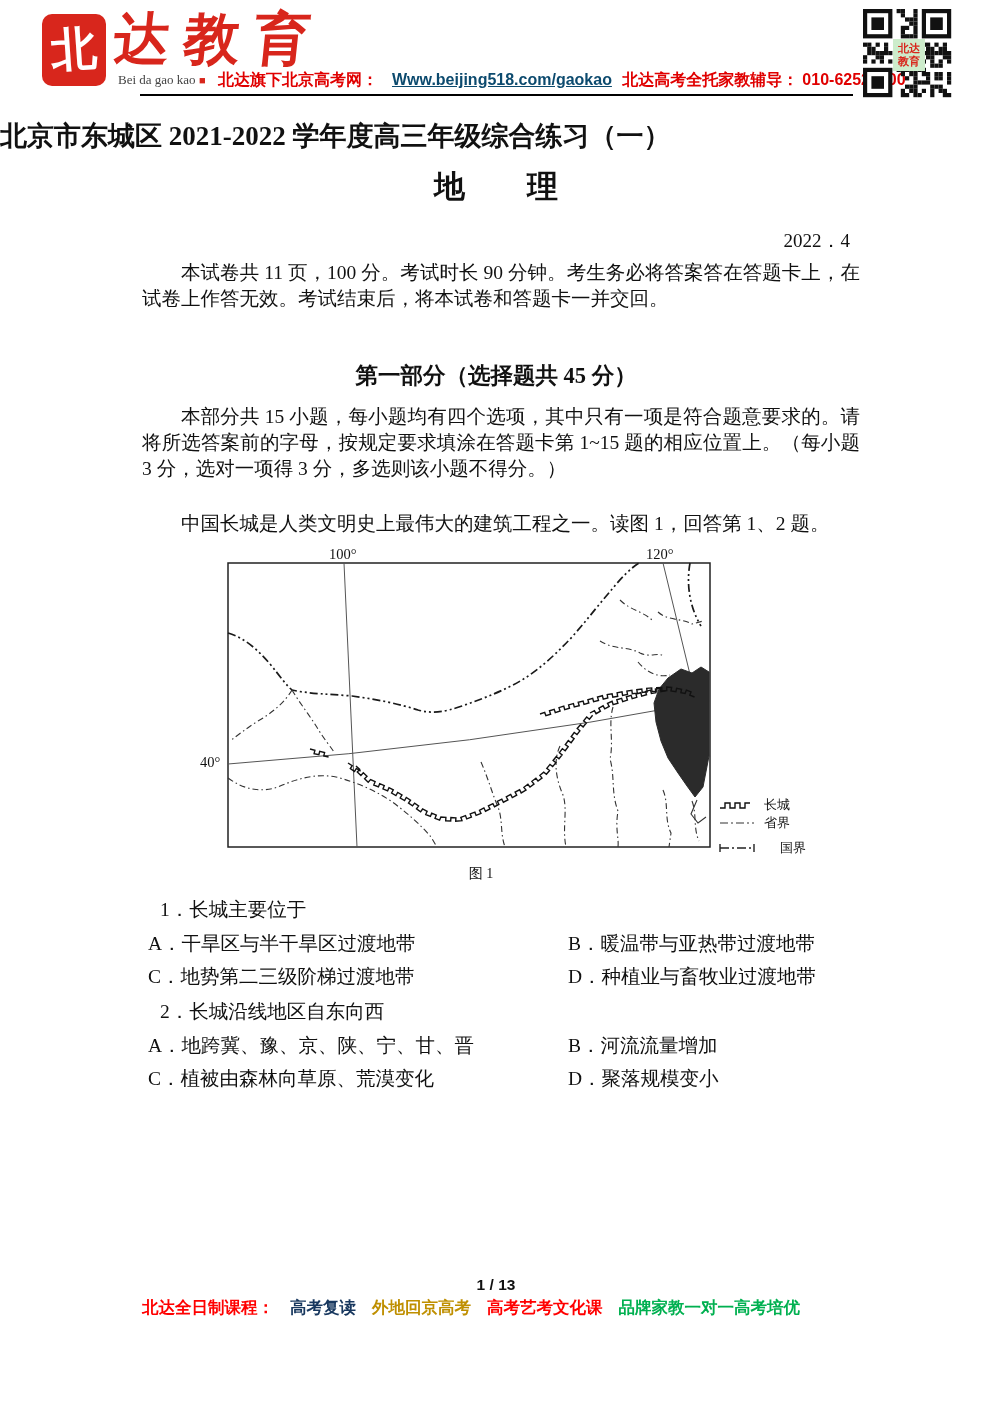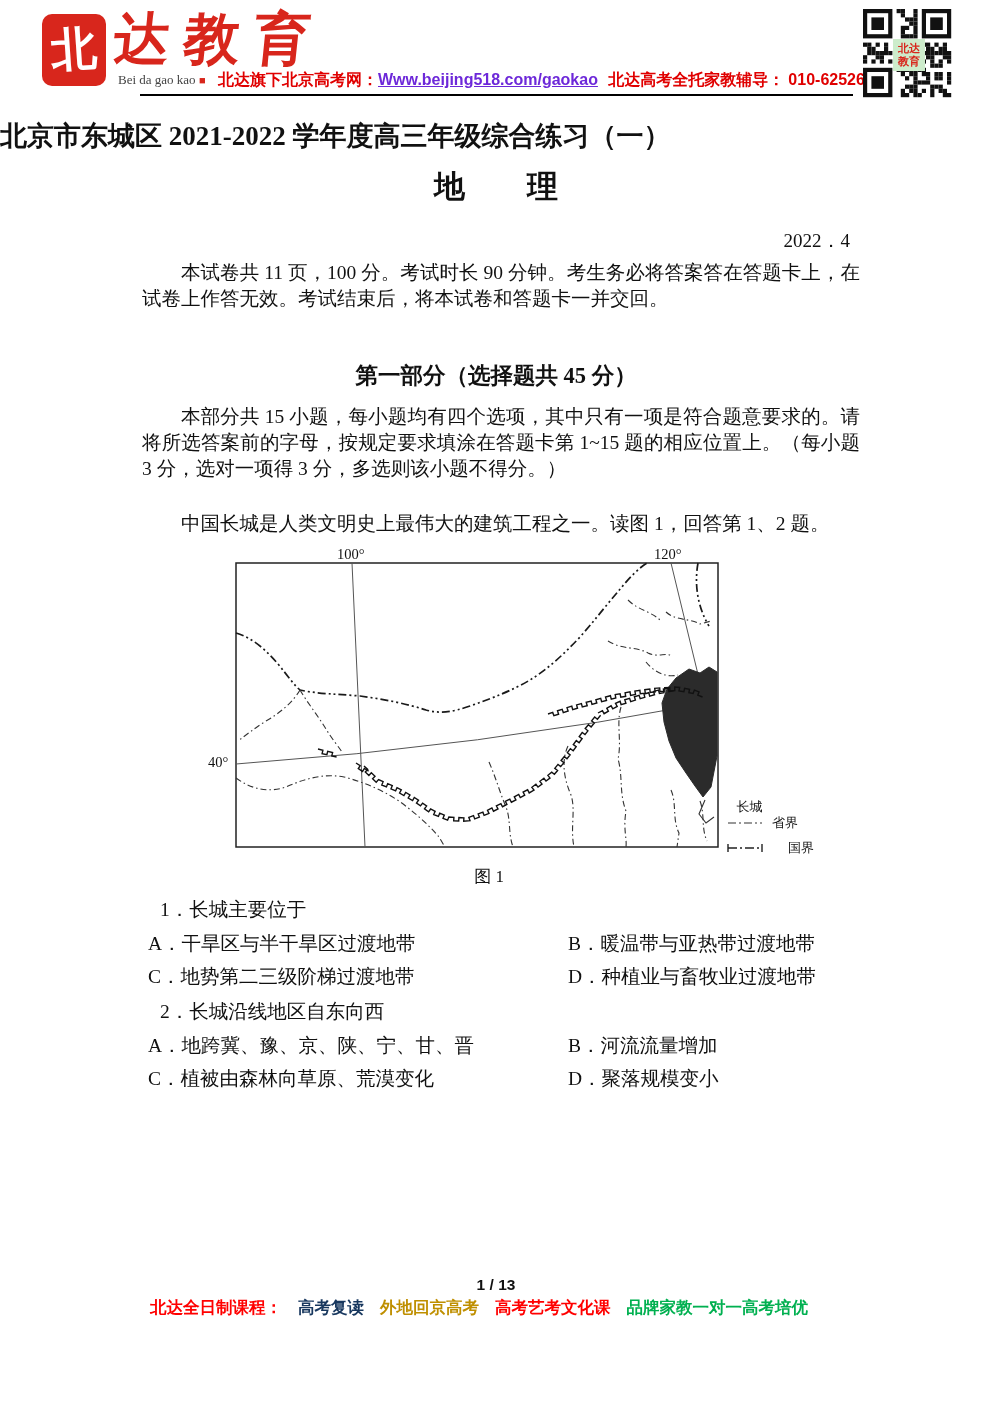--- a/index.html
+++ b/index.html
@@ -12,59 +12,59 @@
   .seal{left:42px;top:14px;width:64px;height:72px;background:#d8261c;border-radius:10px;
         display:flex;align-items:center;justify-content:center;}
   .seal span{color:#fff;font-size:46px;font-weight:bold;font-family:"DejaVu Serif",serif;transform:rotate(-4deg);}
   .brand{left:114px;top:2px;font-size:56px;font-weight:bold;color:#d8261c;letter-spacing:14px;
          font-family:"DejaVu Serif",serif;transform:skewX(-6deg);}
   .tagline{left:118px;top:72px;font-size:13px;color:#444;font-family:"Liberation Serif",serif;}
   .tagline .sq{color:#d8261c;font-size:11px;}
   .headline{left:218px;top:70px;font-size:16px;font-weight:bold;white-space:nowrap;
             font-family:"Liberation Sans","DejaVu Sans",sans-serif;}
   .headline .red{color:#e00000;}
-  .headline a{color:#6d28d9;text-decoration:underline;margin:0 6px 0 0;}
+  .headline a{color:#0c4a6e;text-decoration:underline;margin:0 6px 0 14px;}
   .headline .phone{color:#e00000;margin-left:4px;}
   .hr-rule{left:140px;top:94px;width:713px;height:2px;background:#000;}
   #qr{left:863px;top:9px;}
   
   .doc-title{left:0;top:118px;width:100%;text-align:left;font-size:27px;font-weight:bold;}
   .doc-subject{left:0;top:166px;width:100%;text-align:center;font-size:31px;font-weight:bold;}
   .doc-date{left:142px;top:228px;width:708px;text-align:right;font-size:19px;}
   .para{left:142px;width:718px;font-size:19.5px;line-height:26px;text-indent:2em;text-align:justify;}
   .p-intro{top:260px;}
   .sec-head{left:0;top:360px;width:100%;text-align:center;font-size:22.5px;font-weight:bold;}
   .p-inst{top:404px;}
   .p-pass1{top:511px;}
   .p-pass2{top:1098px;}
   
-  .figure{left:0;top:545px;width:960px;height:350px;margin-left:8px;}
+  .figure{left:0;top:545px;width:960px;height:350px;}
   .figure svg{position:absolute;left:180px;top:0;}
   .maplabel{position:absolute;font-size:14.5px;color:#111;}
   .legend{position:absolute;left:719px;width:130px;}
   .legend-row{position:absolute;display:flex;align-items:center;height:14px;}
   .legend-row svg{position:static;margin-right:9px;}
   .legend-row .lg-label{font-size:13px;}
-  .fig-caption{position:absolute;left:0;top:320px;width:962px;text-align:center;font-size:17px;}
+  .fig-caption{position:absolute;left:0;top:320px;width:962px;text-align:center;font-size:14px;}
   .frame{fill:none;stroke:#222;stroke-width:1.5;}
   .grid{fill:none;stroke:#555;stroke-width:1;}
   .nb{fill:none;stroke:#1a1a1a;stroke-width:1.7;stroke-dasharray:8 3 2 3 2 3;}
   .pv{fill:none;stroke:#333;stroke-width:1.1;stroke-dasharray:6 3 1.5 3;}
   .wall{fill:none;stroke:#111;stroke-width:1.4;}
   .sea{fill:#2b2b2b;stroke:#2b2b2b;}
   .coast{fill:none;stroke:#333;stroke-width:1.1;}
   
   .qstem{left:160px;font-size:19.5px;white-space:nowrap;}
   .optrow{left:148px;width:740px;font-size:19.5px;white-space:nowrap;}
   .optrow .opt-left{display:inline-block;width:420px;}
   
   .page-num{left:0;top:1276px;width:100%;text-align:center;font-size:15.5px;font-weight:bold;
             font-family:"Liberation Sans","DejaVu Sans",sans-serif;}
   .promo{left:142px;top:1297px;width:760px;font-size:16.5px;font-weight:bold;white-space:nowrap;
-         font-family:"Liberation Sans","DejaVu Sans",sans-serif;margin-left:8px;}
+         font-family:"Liberation Sans","DejaVu Sans",sans-serif;}
   .promo-seg{margin-right:16px;}
 </style>
 </head>
 <body>
 
 <div class="page">
 
   <div class="abs seal">
     <span>北</span>
   </div>
@@ -247,21 +247,21 @@
       <polyline id="w3" class="wall" points="540.0,714.0 544.7,712.4 545.9,715.7 550.6,714.2 549.5,710.8 554.2,709.3 555.3,712.6 560.1,711.0 559.0,707.7 563.8,706.2 564.7,709.6 569.5,708.3 568.6,704.9 573.4,703.6 574.3,707.0 579.2,705.7 578.2,702.3 583.1,701.0 584.0,704.4 588.8,703.0 587.9,699.7 592.7,698.4 593.6,701.7 598.5,700.4 597.5,697.0 602.4,695.7 603.3,699.1 607.8,698.0 607.2,694.6 612.1,693.7 612.8,697.1 617.7,696.3 617.1,692.8 622.0,691.9 622.6,695.4 627.5,694.5 626.9,691.0 631.9,690.3 632.3,693.8 637.3,693.1 636.8,689.7 641.8,689.0 642.2,692.5 647.2,691.8 646.7,688.3 651.7,687.9 651.9,691.4 656.9,691.1 656.7,687.6 661.7,687.4 661.9,690.9 666.8,690.6 666.7,687.1 671.6,687.5 671.0,690.9 675.9,691.8 676.6,688.3 681.5,689.2 680.9,692.6 685.1,693.4 686.4,690.1 691.0,691.9 689.8,695.2 694.5,697.0"></polyline>
       <polyline id="w4" class="wall" points="310.0,749.0 314.9,750.2 314.1,753.6 318.9,754.7 319.7,751.3 324.6,752.5 323.8,755.9 328.6,757.0"></polyline>
       <polyline id="w5" class="wall" points="348.0,763.0 352.2,765.7 350.3,768.6 354.5,771.4 356.4,768.4 360.6,771.1"></polyline>
     </svg>
 
     <div class="maplabel" style="left:329px;top:1px;">100°</div>
     <div class="maplabel" style="left:646px;top:1px;">120°</div>
     <div class="maplabel" style="left:200px;top:209px;">40°</div>
 
     <div class="legend">
-      <div class="legend-row" style="left:0;top:253px;flex-direction:column;">
+      <div class="legend-row" style="left:0;top:253px;">
         <svg width="36" height="12" viewBox="0 0 36 12">
           <path d="M1,9 h5 v-5 h5 v5 h5 v-5 h5 v5 h5 v-5 h5" fill="none" stroke="#111" stroke-width="1.4"></path>
         </svg>
         <span class="lg-label">长城</span>
       </div>
       <div class="legend-row" style="left:0;top:271px;">
         <svg width="36" height="12" viewBox="0 0 36 12">
           <line x1="1" y1="6" x2="35" y2="6" stroke="#333" stroke-width="1.2" stroke-dasharray="8 3 2 3"></line>
         </svg>
         <span class="lg-label">省界</span>

